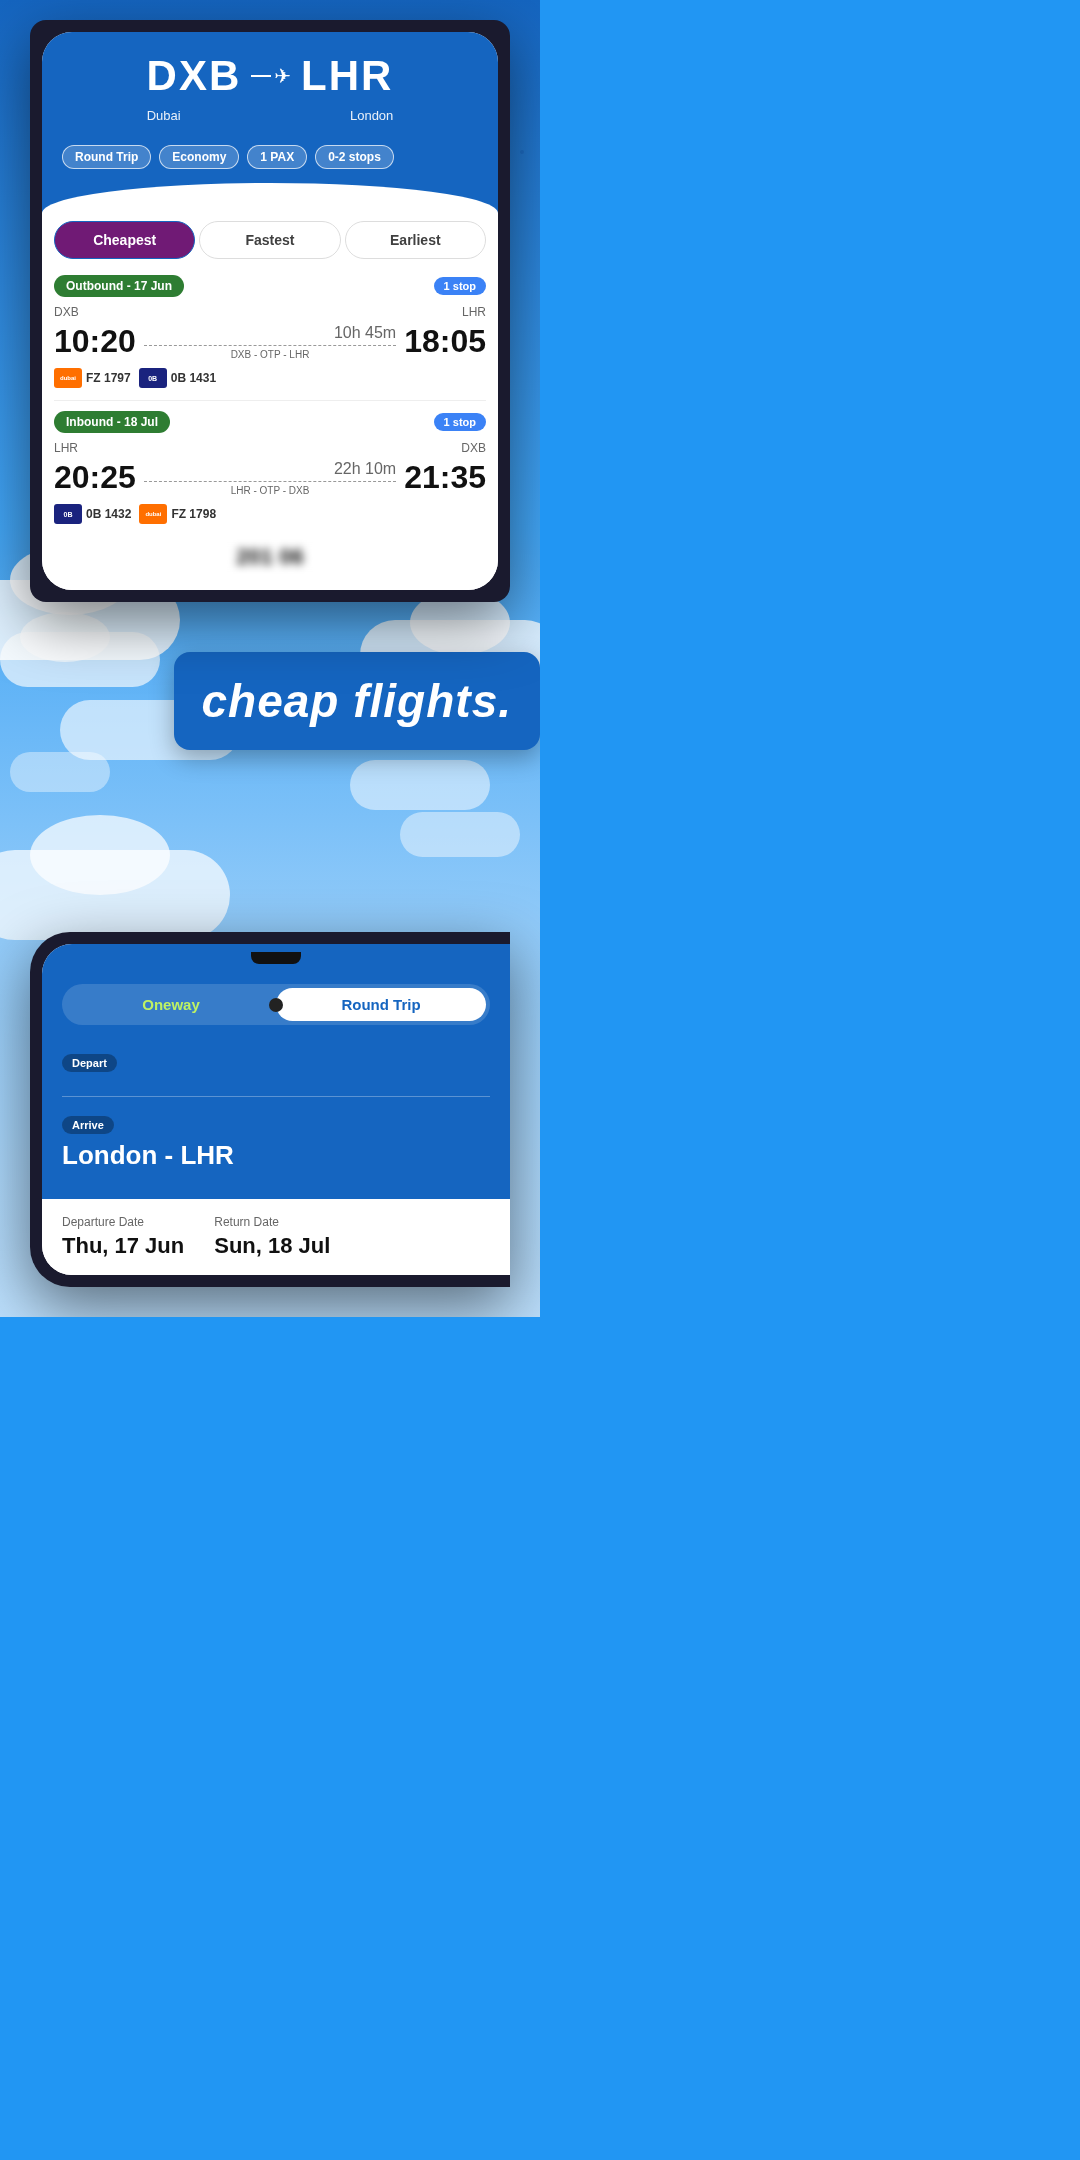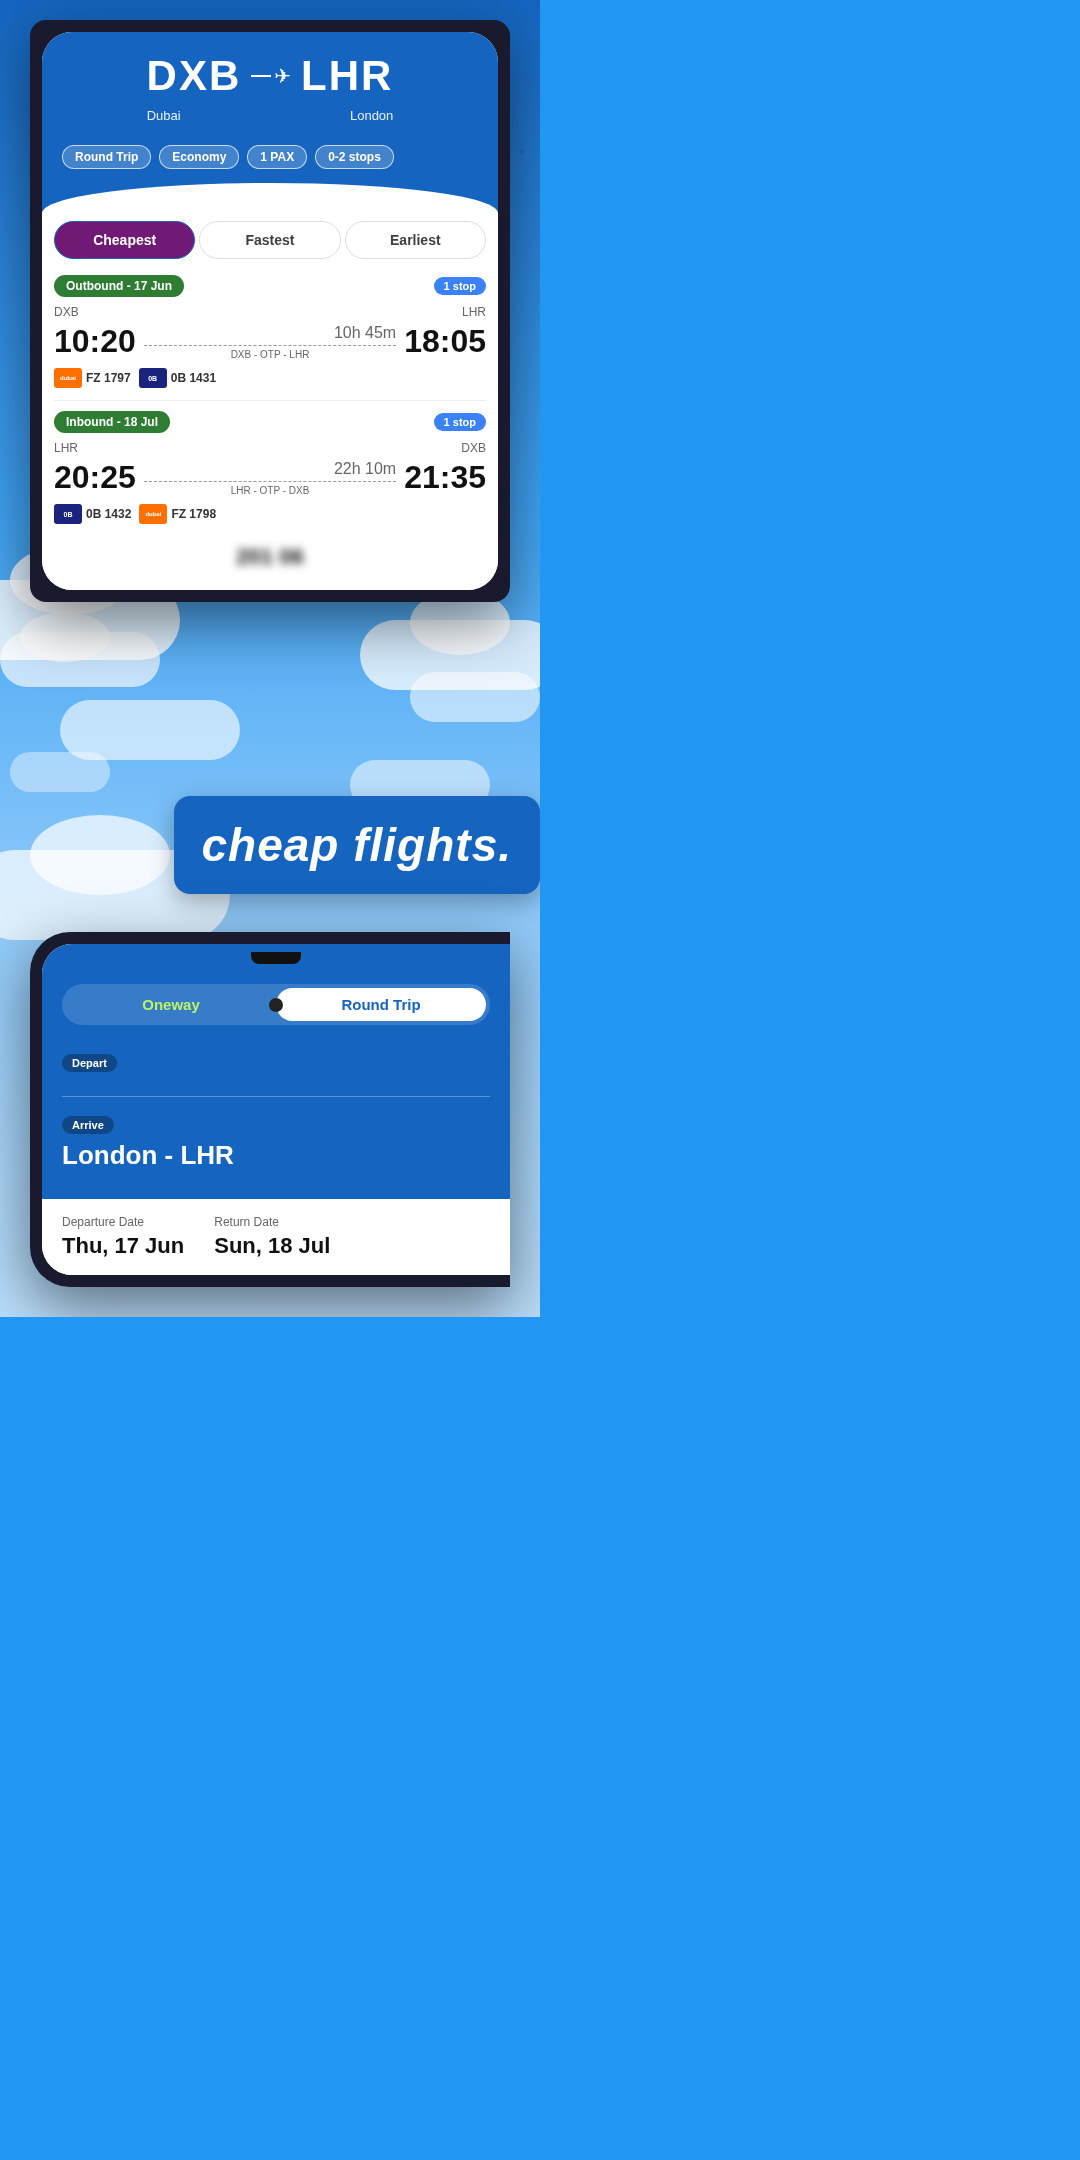--- a/index.html
+++ b/index.html
@@ -371,21 +371,21 @@
       font-weight: 900;
       color: #111;
     }
 
     
     .mid-section {
       min-height: 320px;
       position: relative;
       display: flex;
       flex-direction: column;
-      justify-content: flex-end;
+      justify-content: flex-start;
       padding: 40px 0 18px;
     }
   </style>
 </head>
 <body>
 
 <div class="sky-bg" style="min-height: 1080px; position: relative; overflow: hidden;">
 
   <div style="position: absolute; top: 0; left: 0; right: 0; bottom: 0; pointer-events: none;">
 

